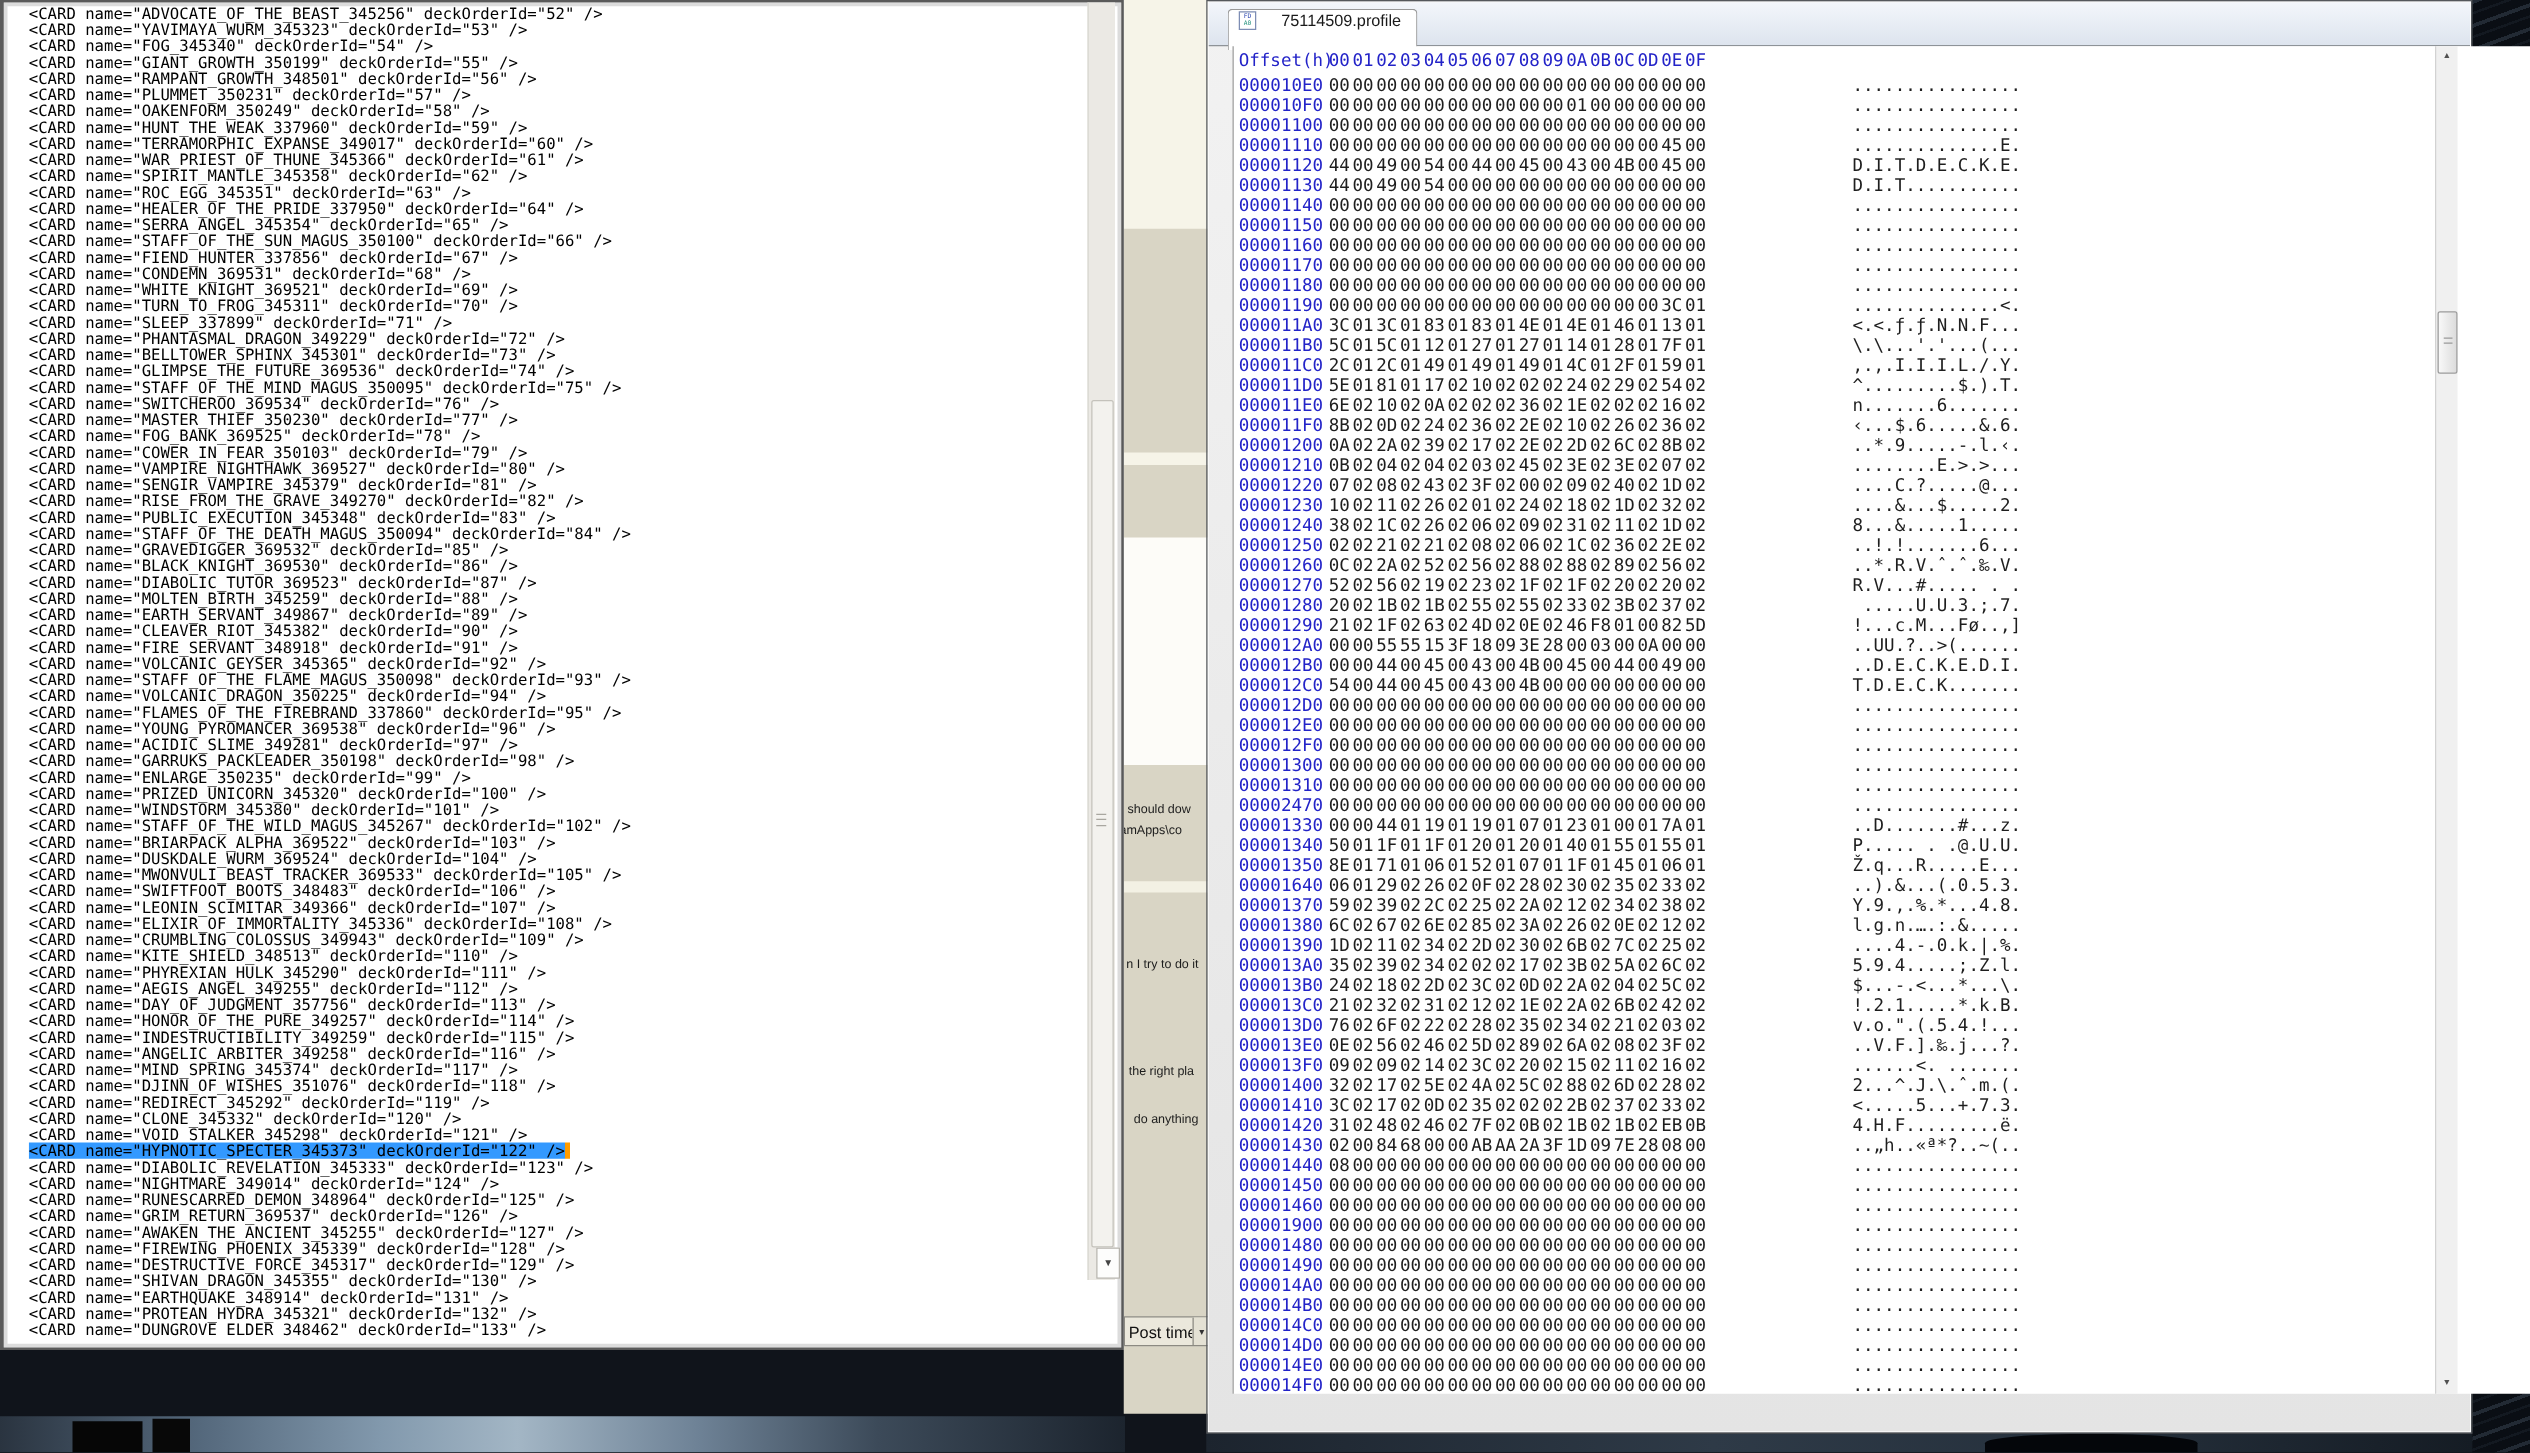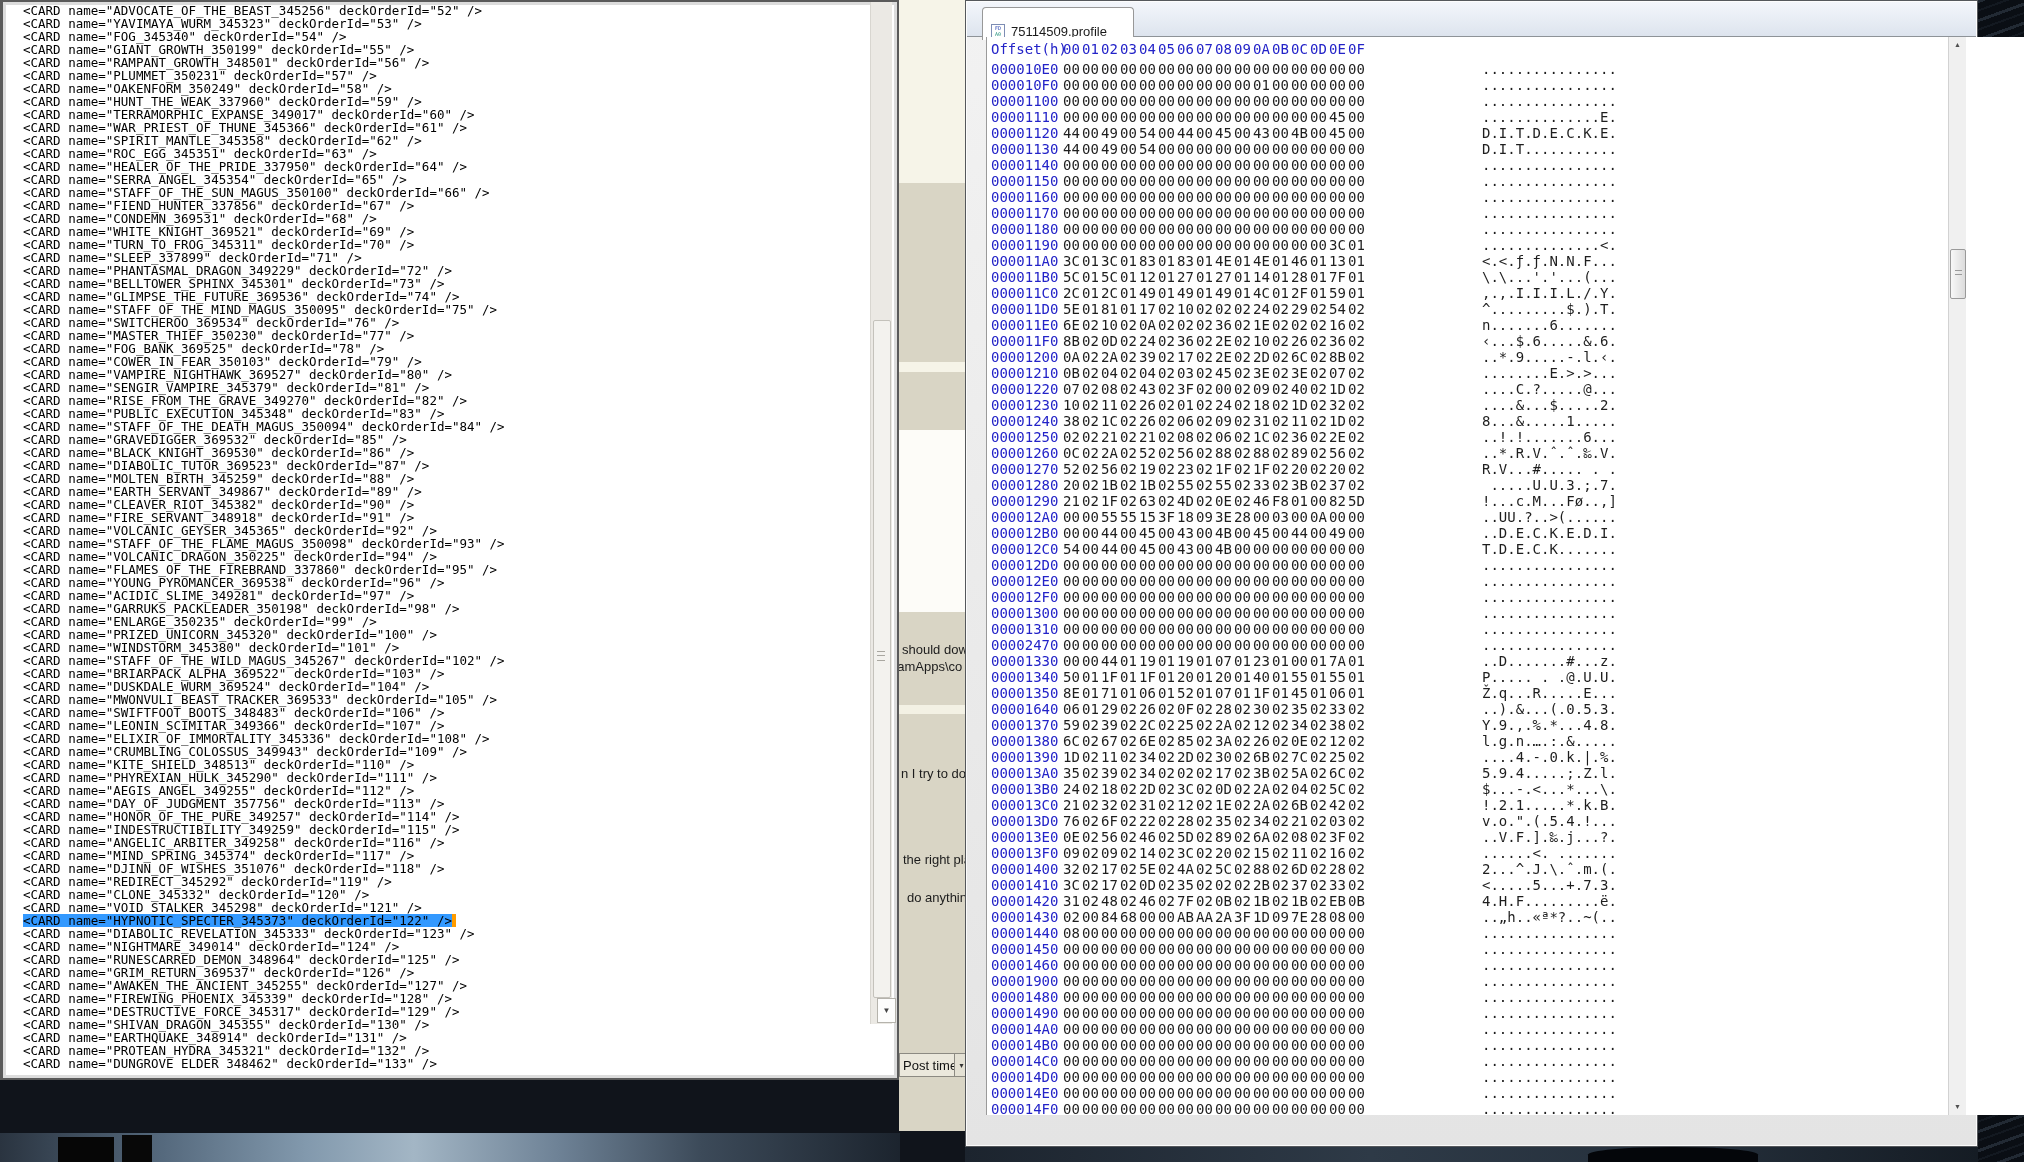--- a/index.html
+++ b/index.html
@@ -33,37 +33,37 @@
     border:1px solid #c4c2bb;border-radius:2px;}
   .lw-grip{position:absolute;left:3px;top:330px;width:8px;height:8px;
     border-top:1px solid #a9a7a0;border-bottom:1px solid #a9a7a0;}
   .lw-grip::after{content:"";display:block;margin-top:3px;border-top:1px solid #a9a7a0;}
   .lw-downbtn{position:absolute;left:874px;top:996px;width:17px;height:23px;background:#fdfdfc;
     border:1px solid #b5b3ac;font-size:8px;color:#444;text-align:center;line-height:23px;}
 
   
   .web-strip{position:absolute;left:899px;top:0;width:68px;height:1131px;background:#d9d5c5;overflow:hidden;}
   .web-band{position:absolute;left:0;width:68px;}
-  .web-frag{position:absolute;font-size:13px;color:#1c1c1c;white-space:pre;}
+  .web-frag{position:absolute;font-size:10px;color:#1c1c1c;white-space:pre;}
   .post-btn{position:absolute;left:0;top:1053px;width:70px;height:24px;background:#ebe8dc;
     border:1px solid #8c8a82;box-sizing:border-box;font-size:13px;color:#111;
     display:flex;align-items:center;}
   .post-btn .lbl{padding-left:3px;white-space:nowrap;overflow:hidden;}
   .post-btn .dd{margin-left:auto;width:14px;height:100%;border-left:1px solid #8c8a82;
     font-size:8px;color:#333;display:flex;align-items:center;justify-content:center;background:#e4e1d4;}
 
   
   .hex-window{position:absolute;left:965px;top:0;width:1013px;height:1147px;box-sizing:border-box;
     background:linear-gradient(180deg,#f2f2f2,#e4e4e4);border:1px solid #55585c;
     box-shadow:inset 0 0 0 1px rgba(255,255,255,.85);}
   .tab-bar{position:absolute;left:1px;top:1px;right:1px;height:34px;
     background:linear-gradient(180deg,#f3f6fb,#dde4ee);border-bottom:1px solid #8e9398;}
   .tab{position:absolute;left:15px;top:5px;width:152px;height:30px;background:#fff;
     border:1px solid #989898;border-bottom:none;border-radius:4px 4px 0 0;
-    display:flex;align-items:flex-start;gap:6px;padding:16px 8px;box-sizing:border-box;}
+    display:flex;align-items:flex-end;gap:20px;padding:16px 8px;box-sizing:border-box;}
   .tab-icon{width:14px;height:15px;background:#fff;border:1px solid #7d8db4;box-sizing:border-box;
     font-family:"DejaVu Sans Mono",monospace;font-size:5px;line-height:6px;color:#2a45b0;text-align:center;overflow:hidden;}
   .tab-icon .t2{color:#1f8f7a;}
   .tab-label{font-size:13px;color:#1a1a1a;white-space:nowrap;}
   .hex-content{position:absolute;left:20px;top:36px;width:1069px;height:1078px;background:#fff;
     border-left:1px solid #9a9a9a;border-right:1px solid #9a9a9a;box-sizing:border-box;overflow:hidden;}
   .hex-row,.hex-header{position:relative;height:16px;font-family:"DejaVu Sans Mono","Liberation Mono",monospace;
     font-size:14px;line-height:16px;}
   .hex-header{margin-top:4px;margin-bottom:4px;color:#2323c8;}
   .hx-off{position:absolute;left:4px;color:#2323c8;white-space:pre;}

